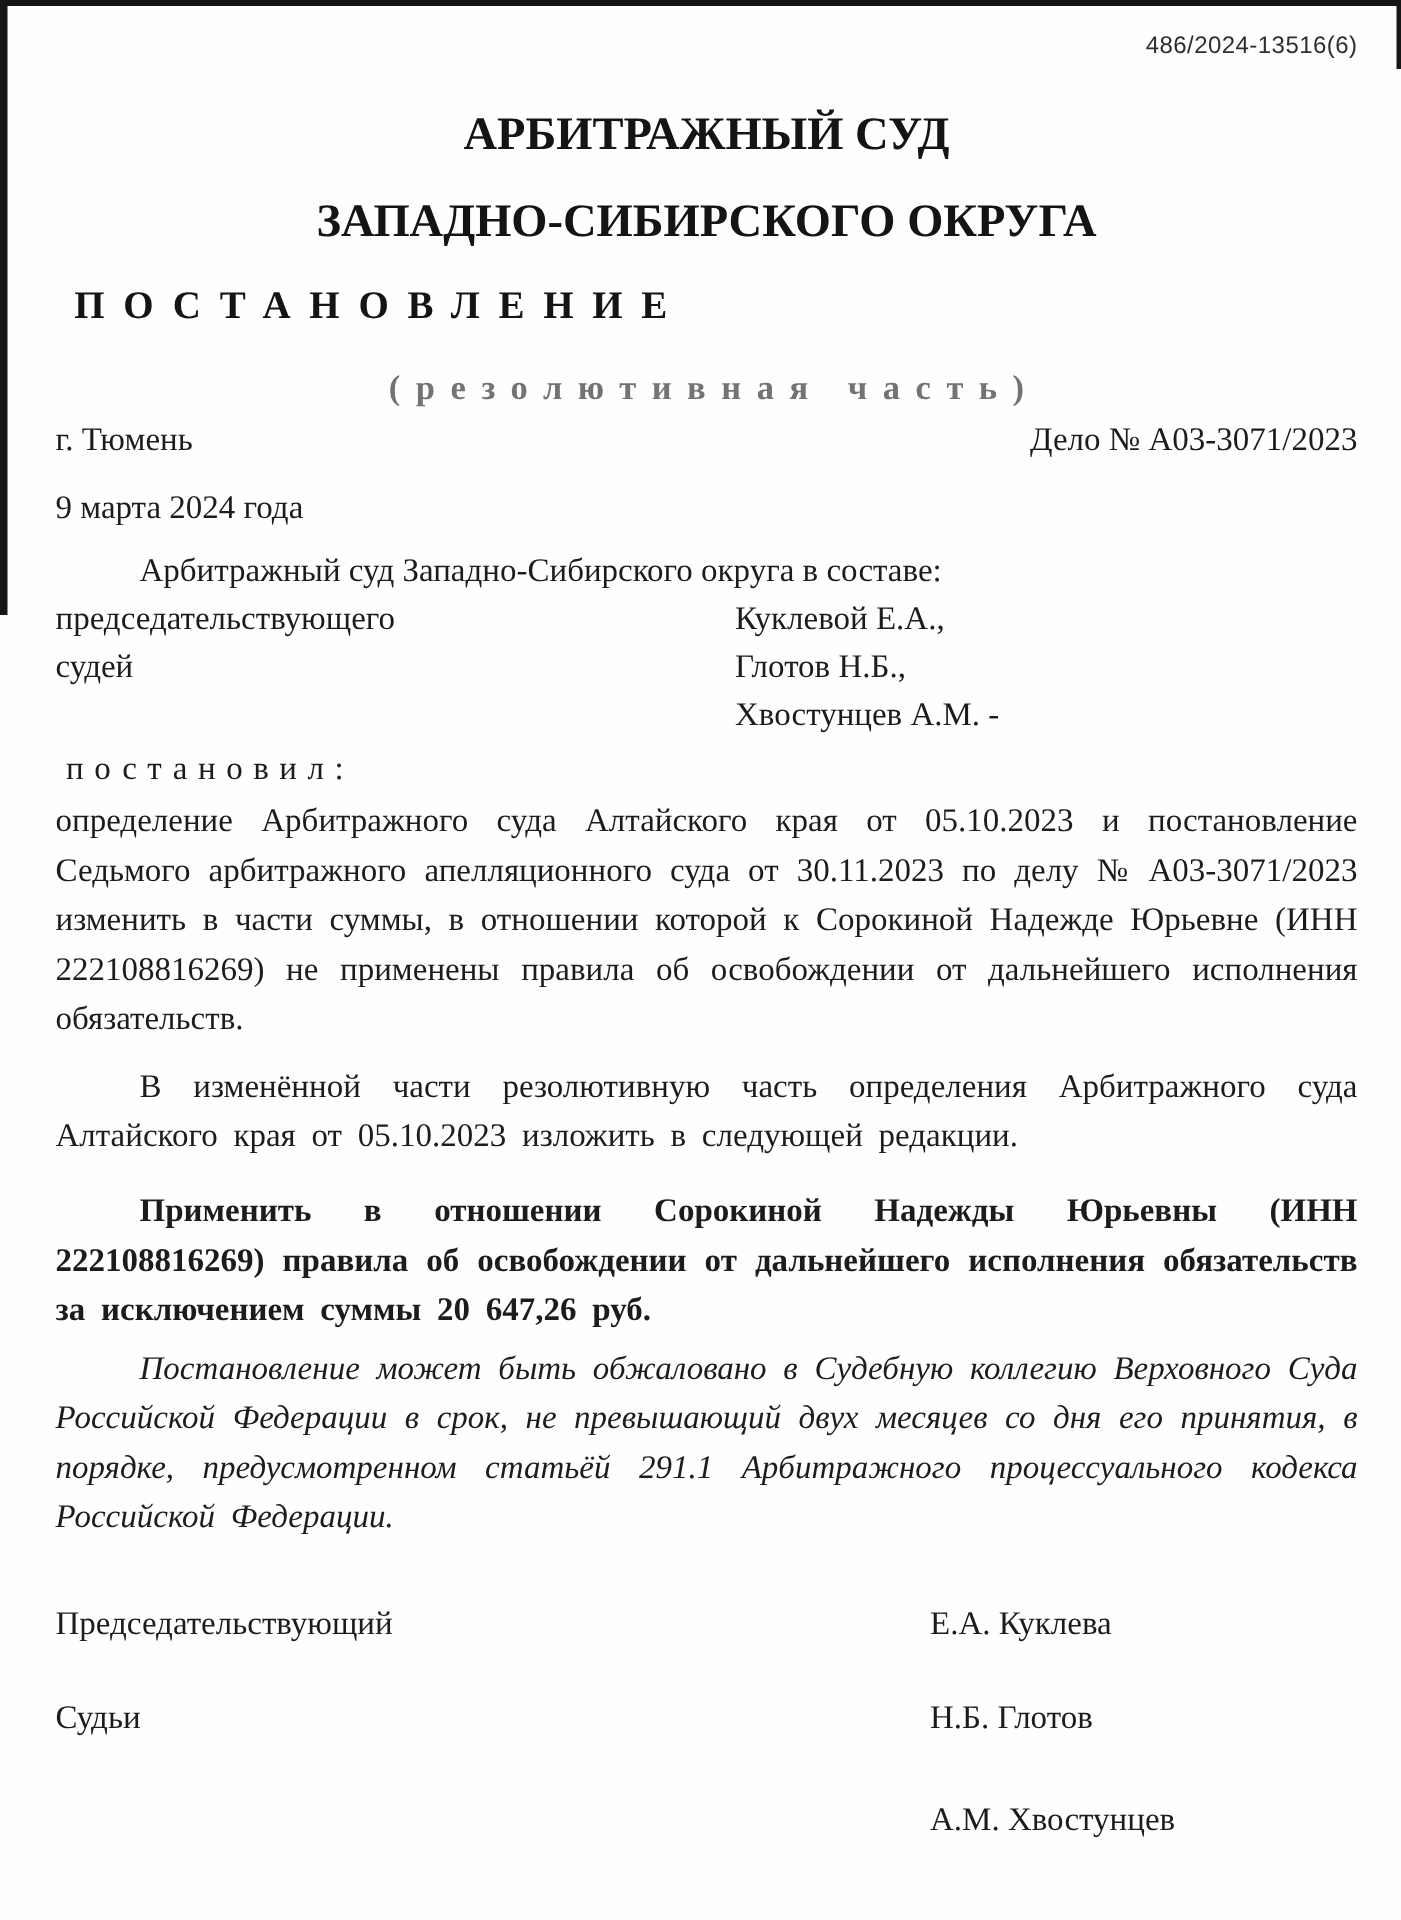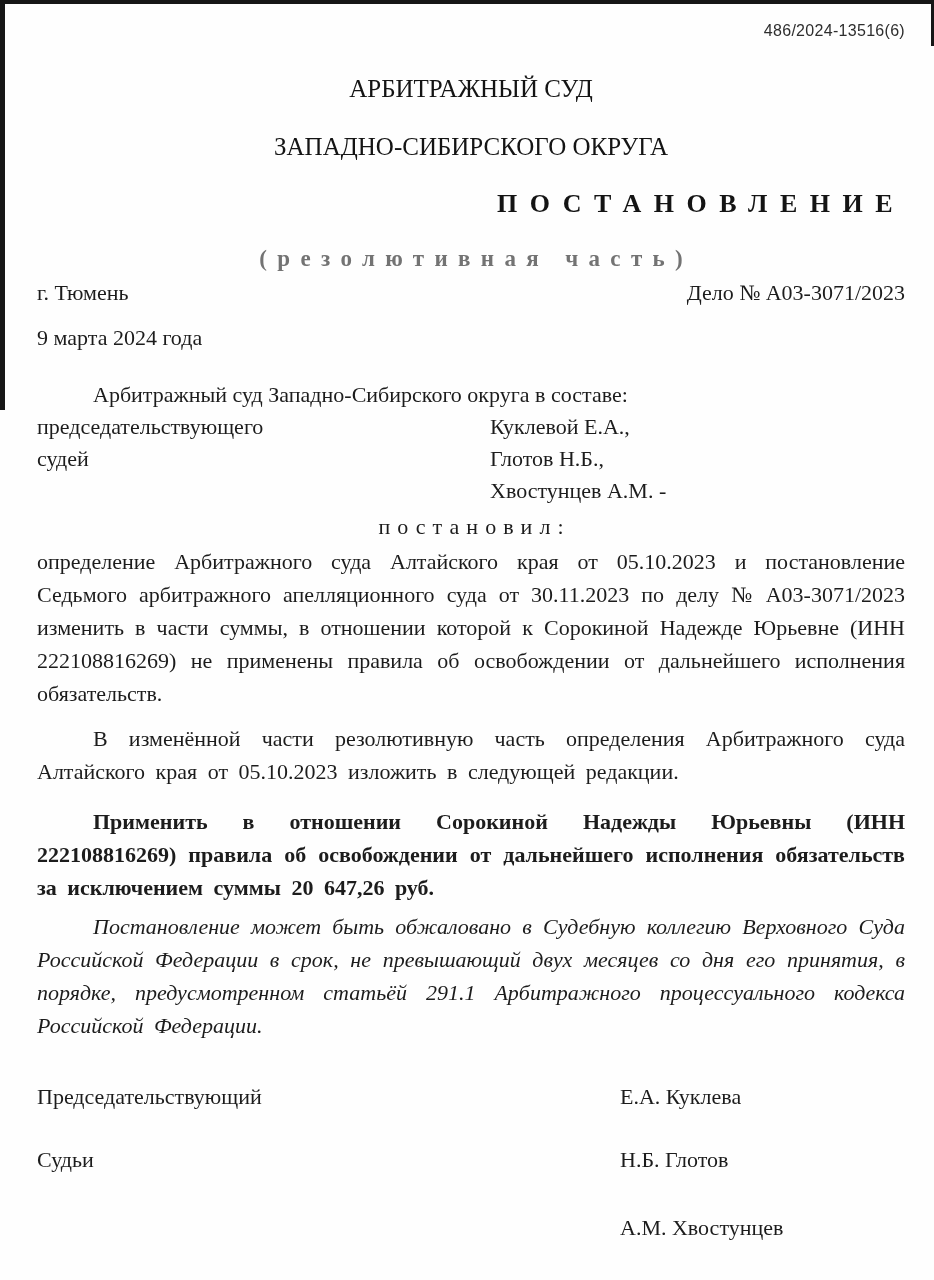--- a/index.html
+++ b/index.html
@@ -29,31 +29,31 @@
     text-align: right;
     font-family: "Liberation Sans", "DejaVu Sans", sans-serif;
     font-size: 16px;
     line-height: 19px;
     letter-spacing: 0.3px;
     color: #2e2e2e;
   }
 
   .court-name {
     text-align: center;
-    font-weight: normal;
-    font-size: 25px;
+    font-weight: bold;
+    font-size: 31px;
     line-height: 38px;
     color: #141414;
   }
   .court-name.first  { margin-top: 30px; }
   .court-name.second { margin-top: 20px; }
 
   .doc-type {
     margin-top: 20px;
-    text-align: right;
+    text-align: left;
     font-weight: bold;
     font-size: 26px;
     line-height: 36px;
     letter-spacing: 0.48em;
     text-indent: 0.48em;
     color: #141414;
   }
   .doc-subtype {
     margin-top: 20px;
     text-align: center;
@@ -65,29 +65,29 @@
     color: #737373;
   }
 
   .meta-row {
     display: flex;
     justify-content: space-between;
     line-height: 33px;
   }
   .date { margin-top: 12px; }
 
-  .comp-intro { margin-top: 24px; text-indent: 56px; }
+  .comp-intro { margin-top: 9px; text-indent: 56px; }
   .comp-row { display: flex; line-height: 32px; }
   .comp-role { width: 453px; flex: 0 0 453px; }
 
   .guided { margin-top: 3px; }
 
   .resolution {
     margin-top: 3px;
-    text-align: center;
+    text-align: left;
     letter-spacing: 0.32em;
     text-indent: 0.32em;
     line-height: 33px;
   }
 
   .just { text-align: justify; word-spacing: 5px; }
   .indent { text-indent: 56px; }
   .p1 { margin-top: 2px; }
   .p2 { margin-top: 12px; }
   .p3 { margin-top: 17px; font-weight: bold; }

